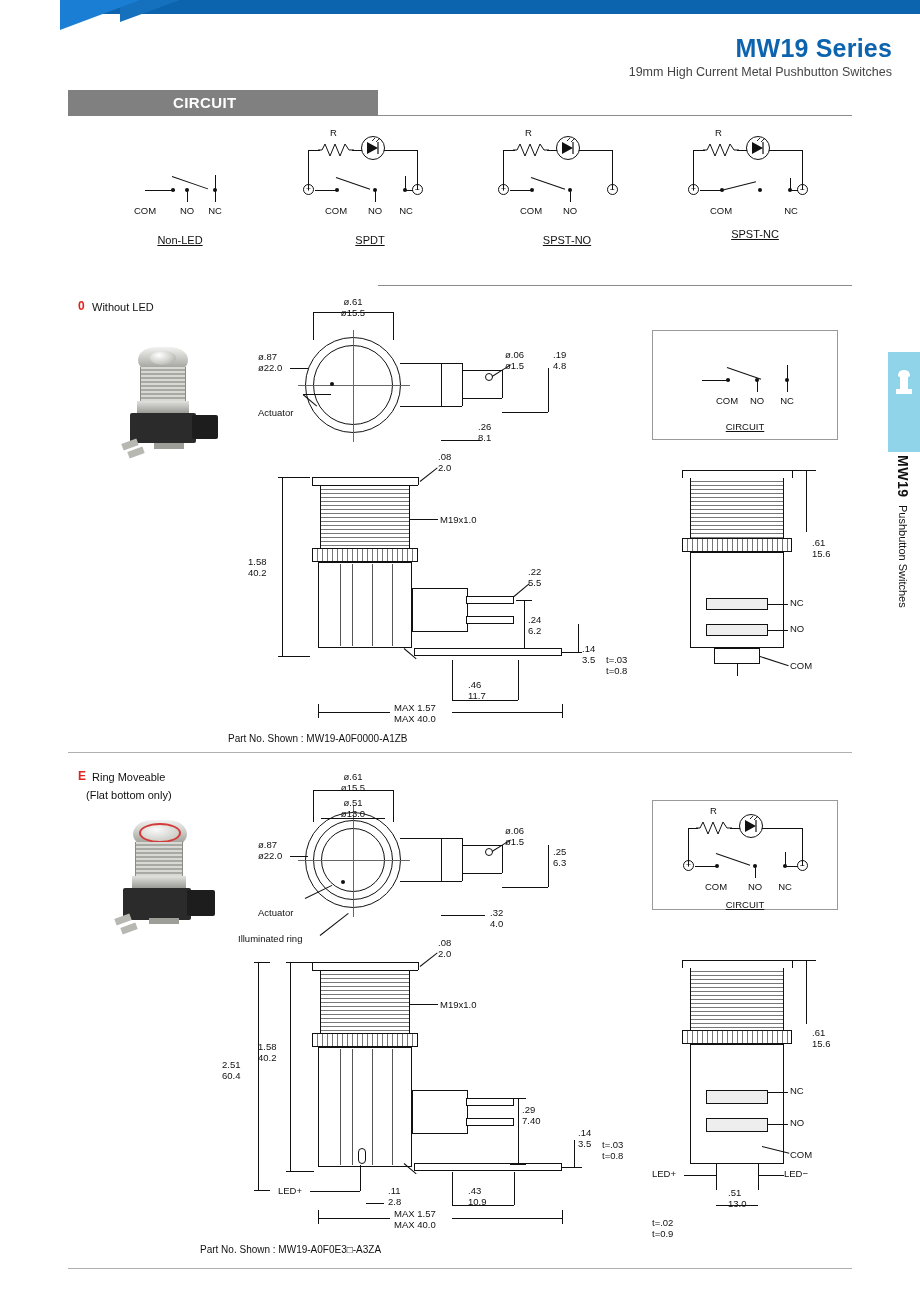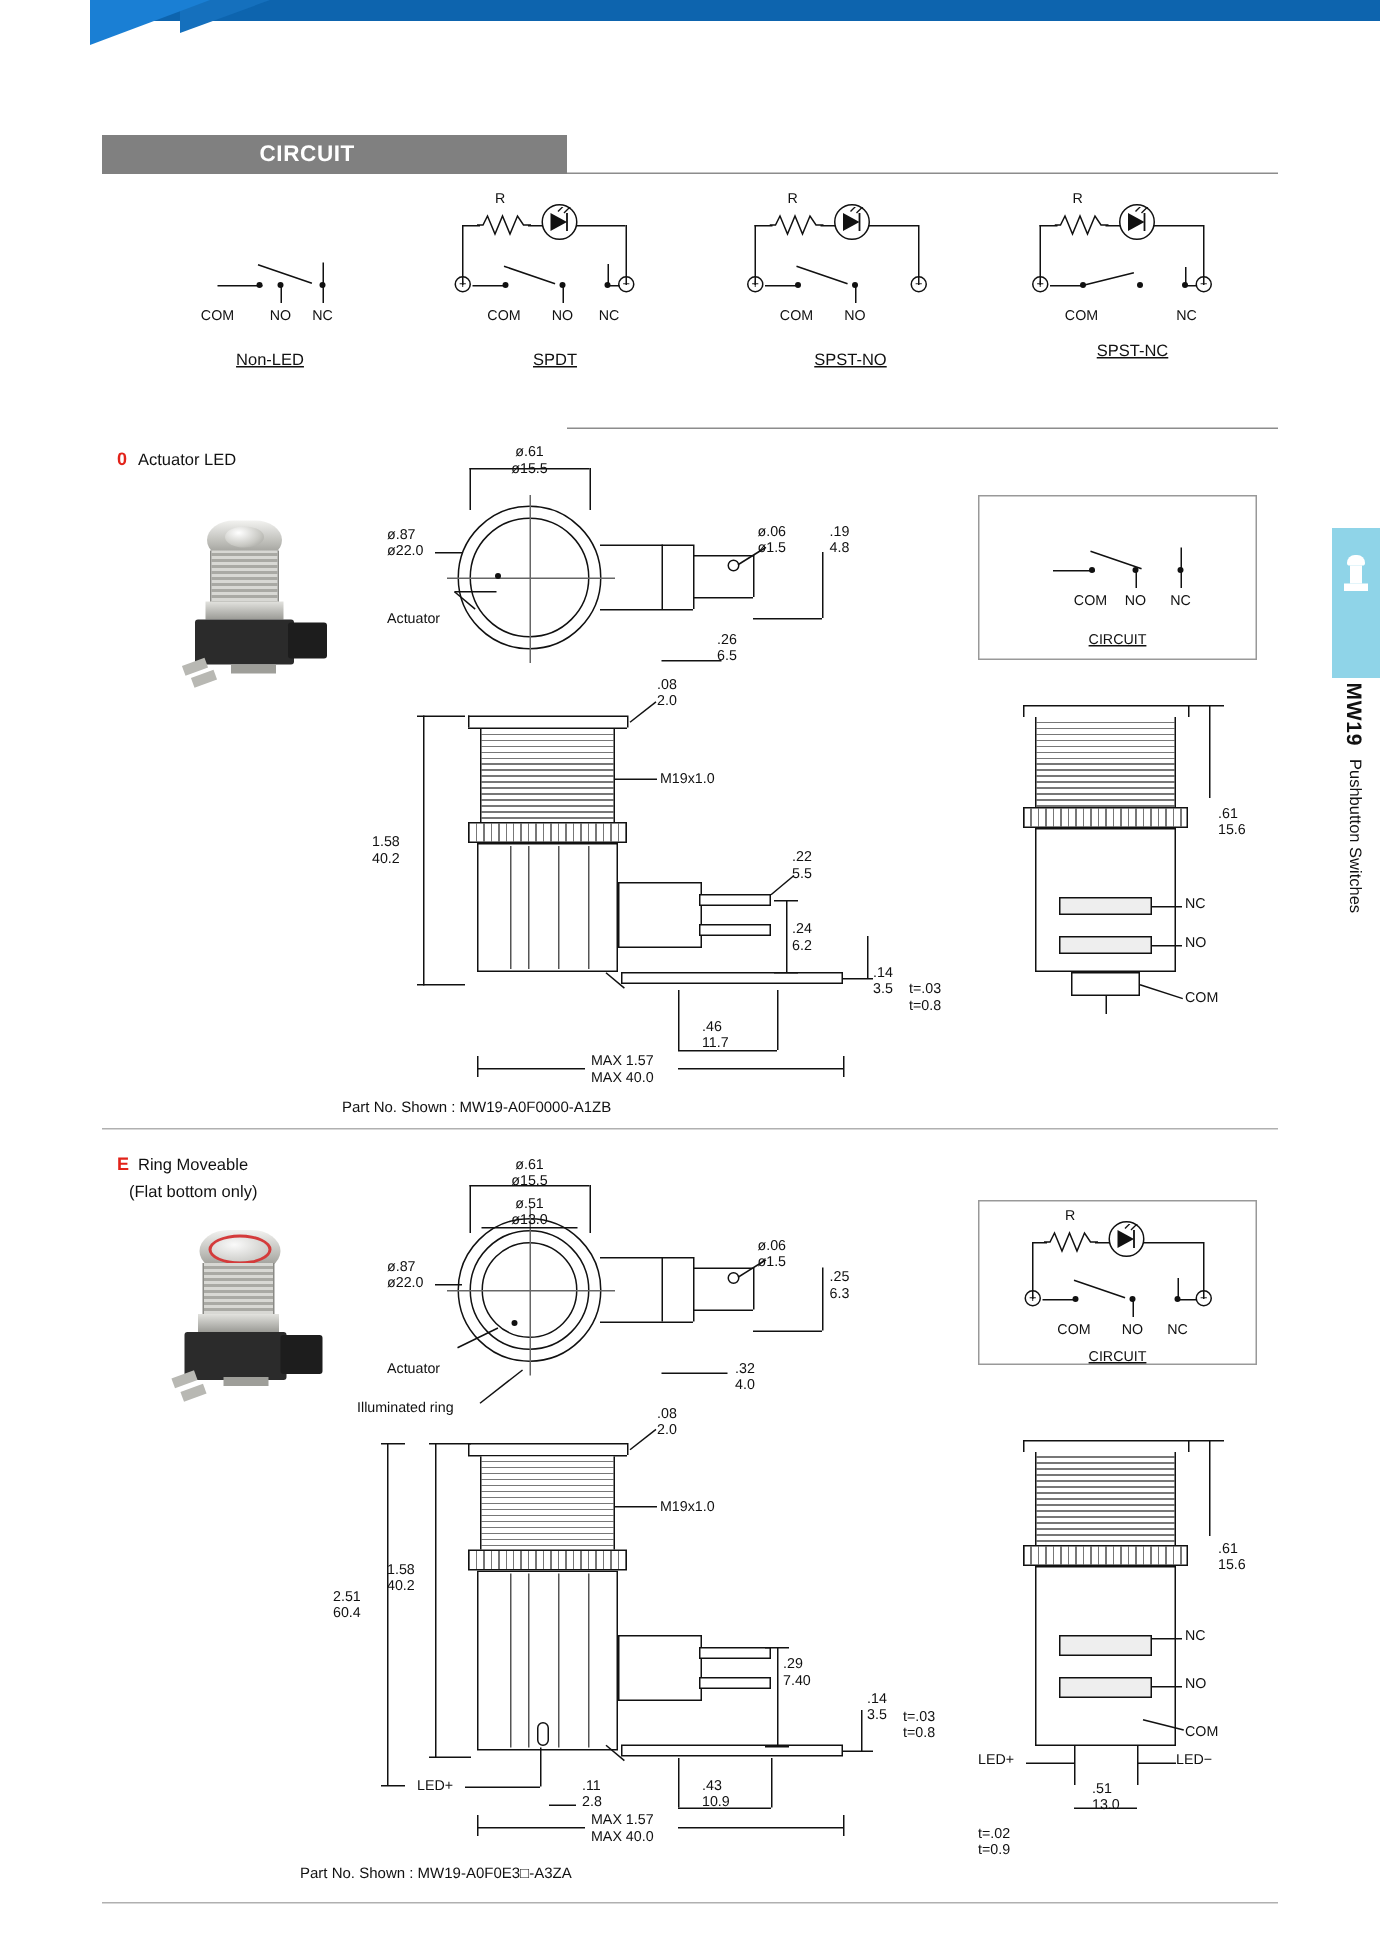--- a/index.html
+++ b/index.html
@@ -77,20 +77,24 @@
 
 <div class="page">
 
   <div class="banner">
     <div class="dark"></div>
     <div class="wedge3"></div>
     <div class="wedge1"></div>
     <div class="white-cut"></div>
   </div>
 
+  <div class="hdr">
+    <div class="title">MW19 Series</div>
+    <div class="sub">19mm High Current Metal Pushbutton Switches</div>
+  </div>
 
   <div class="sidetab">
     <div class="glyph">
       <div class="g-cap"></div>
         <div class="g-body"></div>
         <div class="g-base"></div>
     </div>
   </div>
   <div class="sidelabel">
     <span class="big">MW19</span>
@@ -216,21 +220,21 @@
     <div class="ln vl" style="left:790px; top:178px; height:12px;"></div>
     <div class="ln hl" style="left:790px; top:190px; width:8px;"></div>
     <div class="t c" style="left:701px; top:206px; width:40px;">COM</div>
     <div class="t c" style="left:771px; top:206px; width:40px;">NC</div>
     <div class="t c u s11" style="left:700px; top:228px; width:110px;">SPST-NC</div>
   </div>
 
   <div class="secrule" style="left:378px; top:285px; width:474px;"></div>
 
   <div class="t b s12" style="left:78px; top:300px; color:#e2231a;">0</div>
-  <div class="t s11" style="left:92px; top:301px;">Actuator LED</div>
+  <div class="t s11" style="left:92px; top:301px;">Without LED</div>
 
   <div class="photo" style="left:110px; top:345px; width:125px; height:120px;">
 
     <div style="position:absolute; left:28px; top:2px; width:50px; height:26px; border-radius:50%/70%; background:linear-gradient(180deg,#f2f2f0,#b9b9b4 60%,#8f8f8a);"></div>
     <div style="position:absolute; left:40px; top:6px; width:26px; height:14px; border-radius:50%; background:radial-gradient(ellipse at 35% 30%, #ffffff, #c9c9c4 60%, #9a9a95);"></div>
 
     <div style="position:absolute; left:30px; top:22px; width:46px; height:36px; background:repeating-linear-gradient(180deg,#d8d8d4 0 2px,#a9a9a4 2px 4px); border-left:1px solid #8a8a86; border-right:1px solid #8a8a86;"></div>
 
     <div style="position:absolute; left:27px; top:56px; width:52px; height:12px; background:linear-gradient(180deg,#e2e2de,#9b9b96);"></div>
 
@@ -291,21 +295,21 @@
     <div class="t" style="left:505px; top:350px;">ø.06</div>
     <div class="t" style="left:505px; top:361px;">ø1.5</div>
     <div class="ln" style="left:492px; top:376px; width:22px; height:1px; transform:rotate(-32deg); transform-origin:left center;"></div>
 
     <div class="t" style="left:553px; top:350px;">.19</div>
     <div class="t" style="left:553px; top:361px;">4.8</div>
     <div class="ln vl" style="left:548px; top:368px; height:44px;"></div>
     <div class="ln hl" style="left:502px; top:412px; width:46px;"></div>
 
     <div class="t" style="left:478px; top:422px;">.26</div>
-    <div class="t" style="left:478px; top:433px;">6.5</div>
+    <div class="t" style="left:478px; top:433px;">8.1</div>
     <div class="ln hl" style="left:441px; top:440px; width:40px;"></div>
   </div>
 
   <div>
 
     <div class="ln hl" style="left:312px; top:477px; width:106px;"></div>
     <div class="ln hl" style="left:312px; top:485px; width:106px;"></div>
     <div class="ln vl" style="left:312px; top:477px; height:8px;"></div>
     <div class="ln vl" style="left:418px; top:477px; height:8px;"></div>
 

